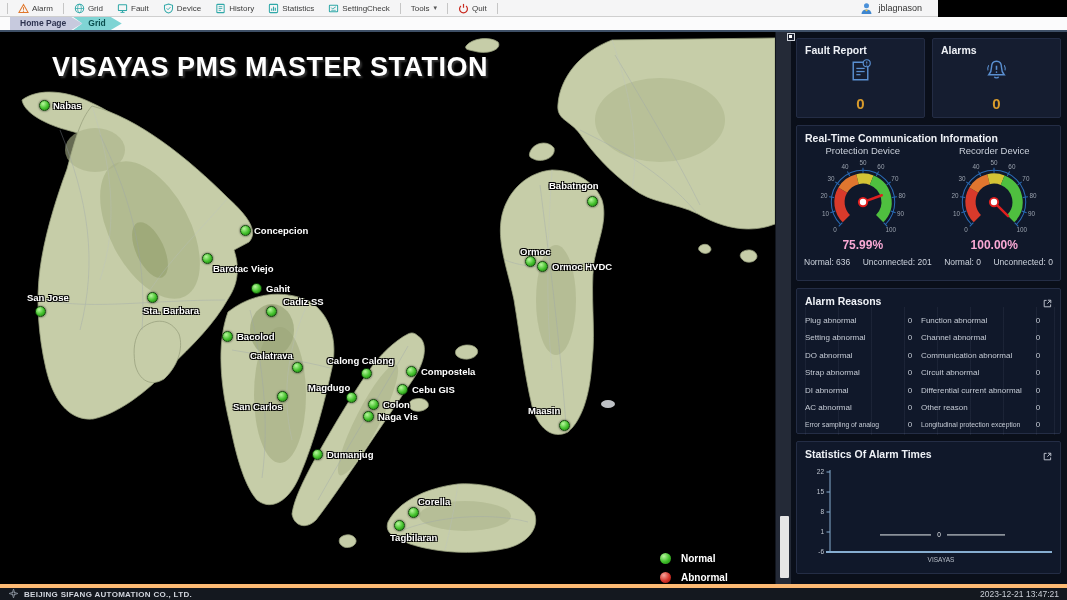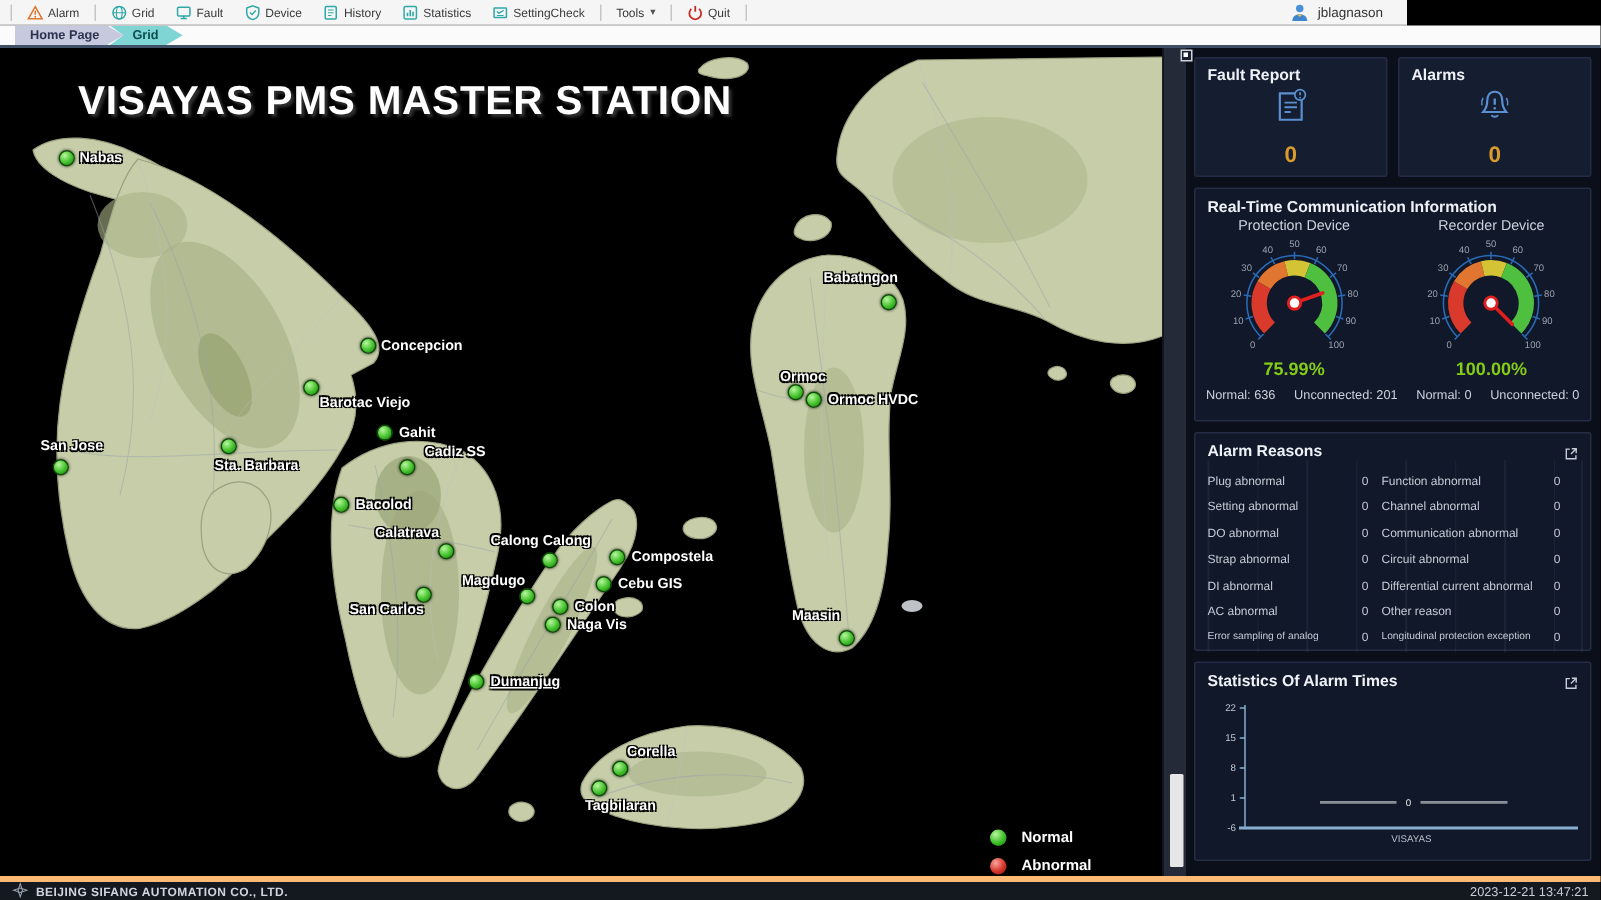--- a/index.html
+++ b/index.html
@@ -75,21 +75,21 @@
 
   .panel { margin-top:7px; background:#10182a; border:1px solid #242d45; border-radius:2px; position:relative; }
   .panel-title { font-size:10.5px; font-weight:bold; color:#eef1f6; padding:6px 8px 0 8px; }
   .expand { position:absolute; top:6px; right:7px; width:11px; height:11px; cursor:pointer; }
 
   .panel-comm { height:156px; }
   .gauge-row { display:flex; margin-top:1px; }
   .gauge-col { width:50%; text-align:center; }
   .gauge-head { font-size:9.5px; color:#ccd2dc; }
   svg.gauge { width:112px; height:86px; margin-top:1px; }
-  .gauge-value { font-size:12px; font-weight:bold; color:#84cc16; margin-top:-9px; }
+  .gauge-value { font-size:12px; font-weight:bold; color:#f9a8d4; margin-top:-9px; }
   .comm-footer { display:flex; justify-content:space-between; padding:0 7px; margin-top:5px;
     font-size:8.5px; color:#ccd2dc; white-space:nowrap; }
 
   .panel-reasons { height:146px; }
   .reasons { display:grid; grid-template-columns:94px 22px 106px 22px; padding:6px 6px 0 8px;
     background-image:repeating-linear-gradient(90deg, rgba(160,172,196,.08) 0 1px, transparent 1px 33px);
     background-origin:content-box; }
   .reason-label { font-size:8px; color:#c5cbd5; height:17.4px; line-height:15px; white-space:nowrap; overflow:hidden; }
   .reason-label.sm { font-size:6.8px; }
   .reason-value { font-size:8px; color:#c5cbd5; height:17.4px; line-height:15px; text-align:center; }
@@ -302,21 +302,21 @@
         <div class="station-label" style="left: 327px; top: 323px;">Calong Calong</div>
         <div class="station-dot" style="left: 405.5px; top: 333.5px;"></div>
         <div class="station-label" style="left: 421px; top: 334px;">Compostela</div>
         <div class="station-dot" style="left: 396.5px; top: 351.5px;"></div>
         <div class="station-label" style="left: 412px; top: 352px;">Cebu GIS</div>
         <div class="station-dot" style="left: 367.5px; top: 366.5px;"></div>
         <div class="station-label" style="left: 383px; top: 367px;">Colon</div>
         <div class="station-dot" style="left: 362.5px; top: 378.5px;"></div>
         <div class="station-label" style="left: 378px; top: 379px;">Naga Vis</div>
         <div class="station-dot" style="left: 311.5px; top: 416.5px;"></div>
-        <div class="station-label" style="left: 327px; top: 417px; text-decoration: underline;">Dumanjug</div>
+        <div class="station-label" style="left: 327px; top: 417px;">Dumanjug</div>
         <div class="station-dot" style="left: 407.5px; top: 474.5px;"></div>
         <div class="station-label" style="left: 418px; top: 464px;">Corella</div>
         <div class="station-dot" style="left: 393.5px; top: 487.5px;"></div>
         <div class="station-label" style="left: 390px; top: 500px;">Tagbilaran</div>
         <div class="station-dot" style="left: 558.5px; top: 387.5px;"></div>
         <div class="station-label" style="left: 528px; top: 373px;">Maasin</div>
         <div class="station-dot" style="left: 586.5px; top: 163.5px;"></div>
         <div class="station-label" style="left: 549px; top: 148px;">Babatngon</div>
         <div class="station-dot" style="left: 524.5px; top: 223.5px;"></div>
         <div class="station-label" style="left: 520px; top: 214px;">Ormoc</div>

